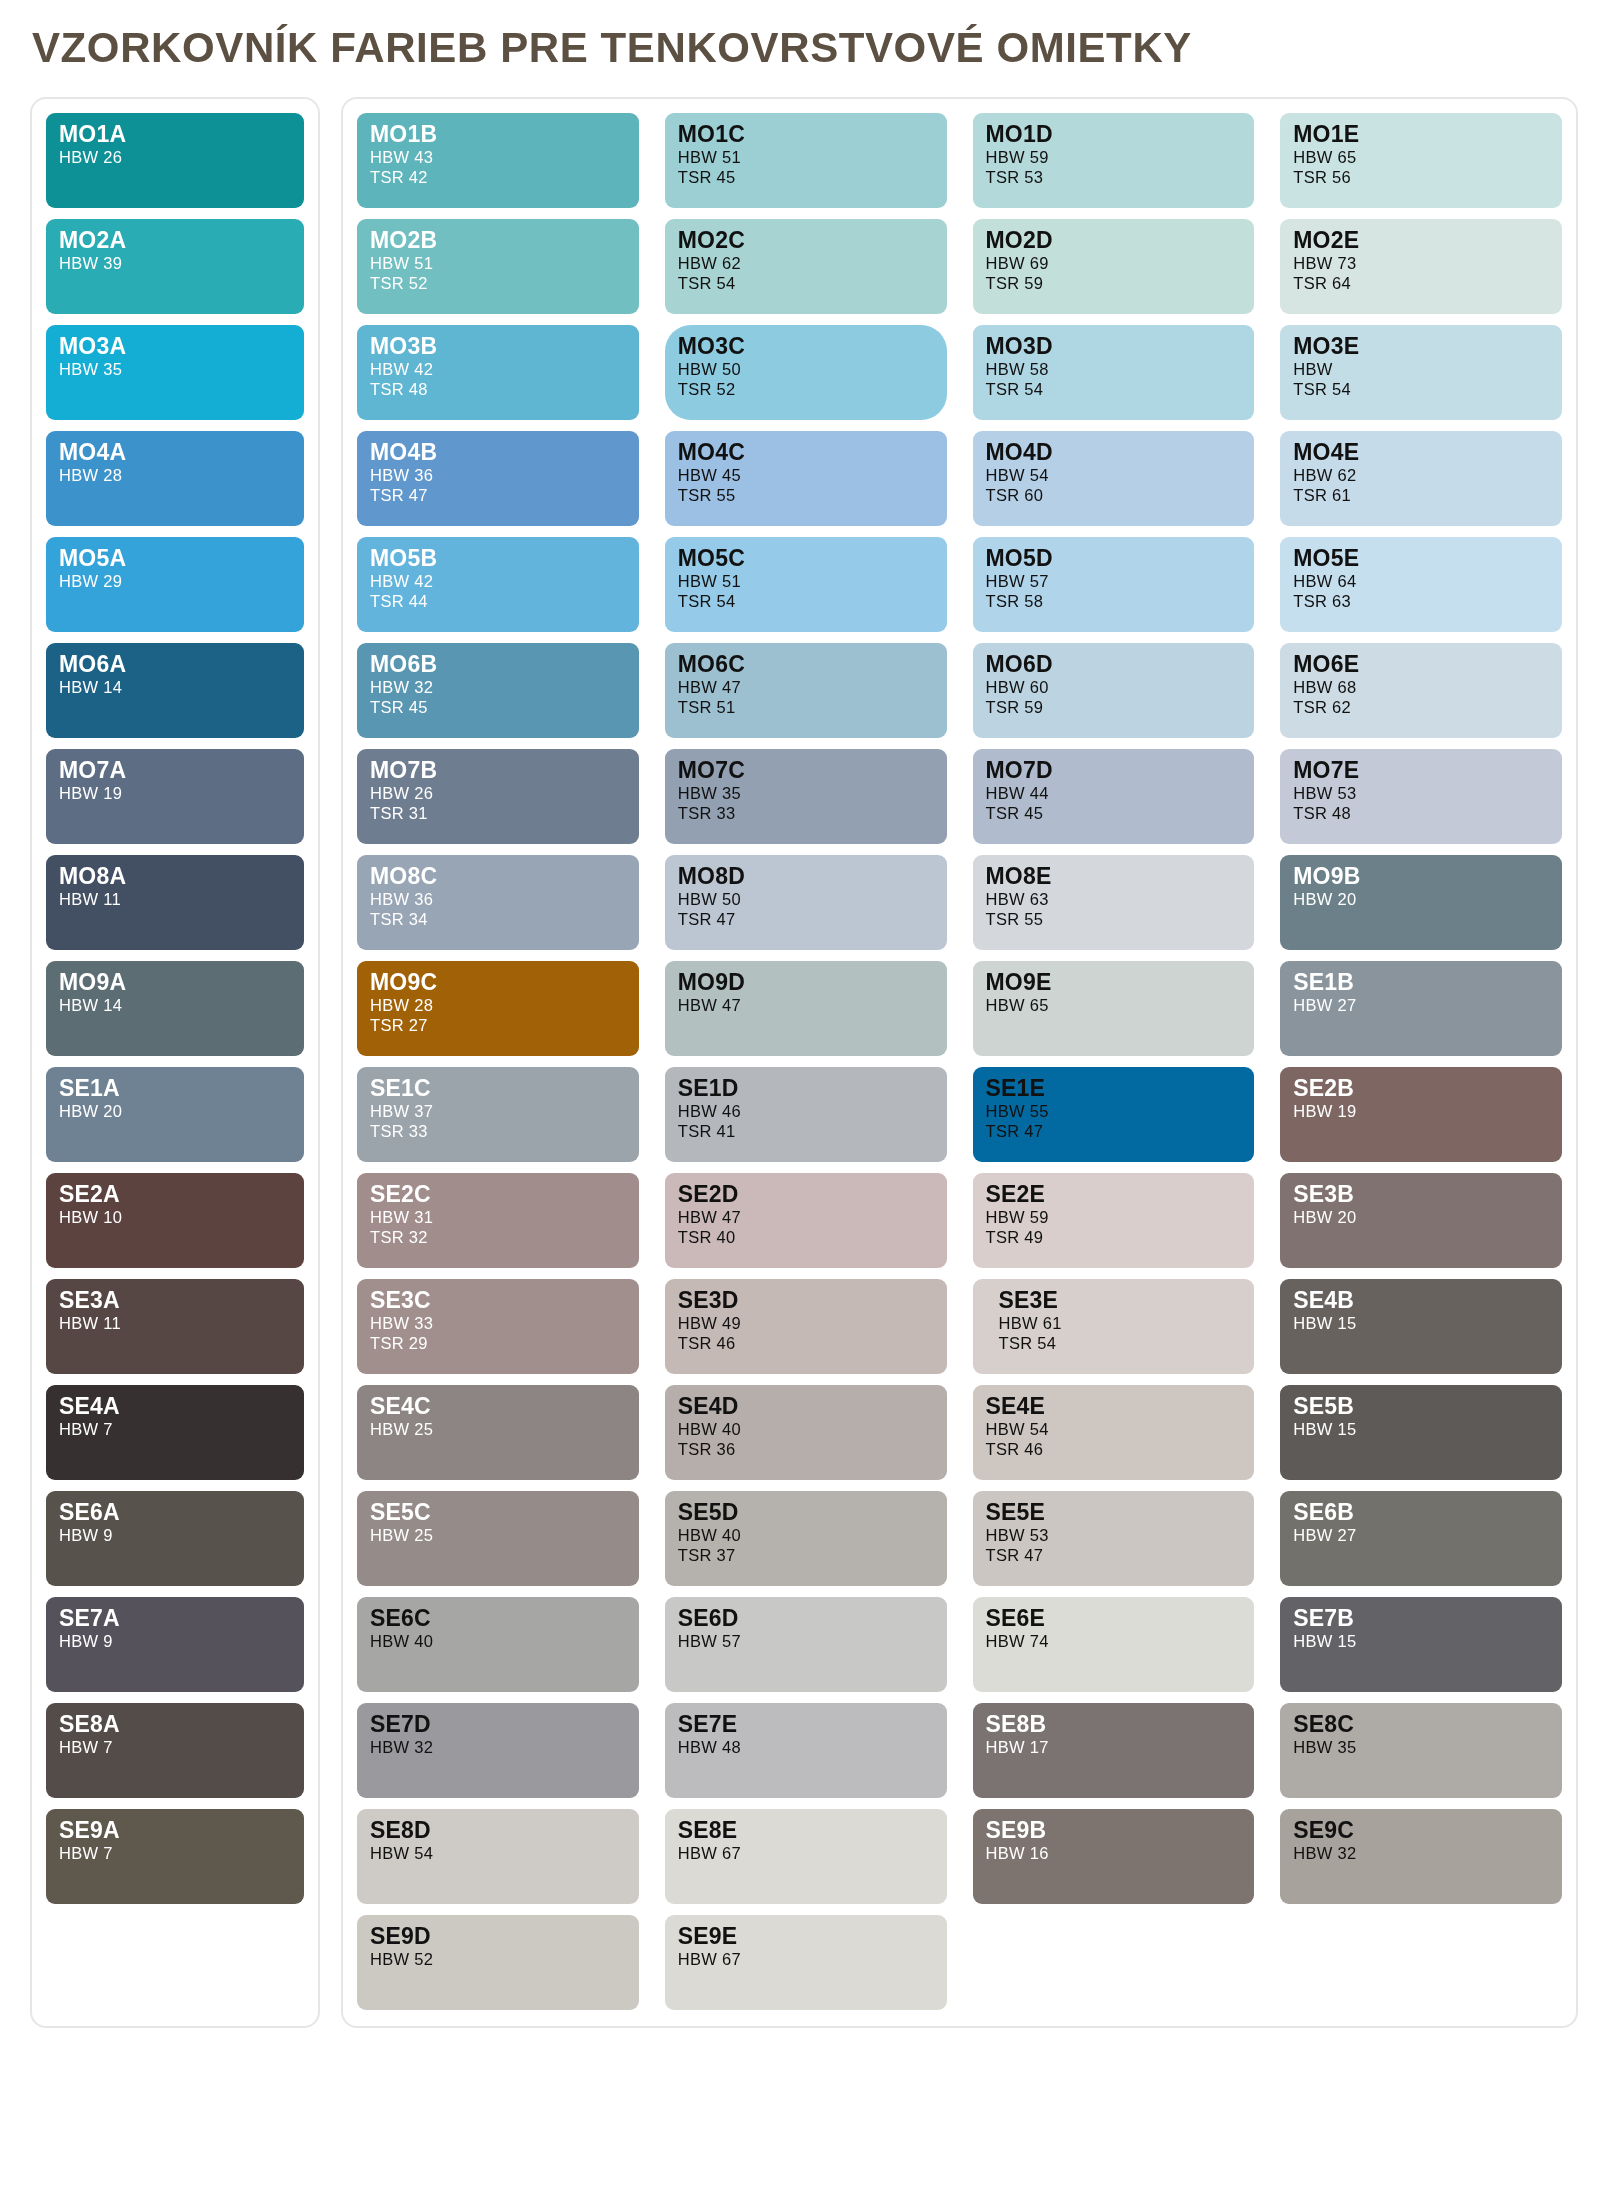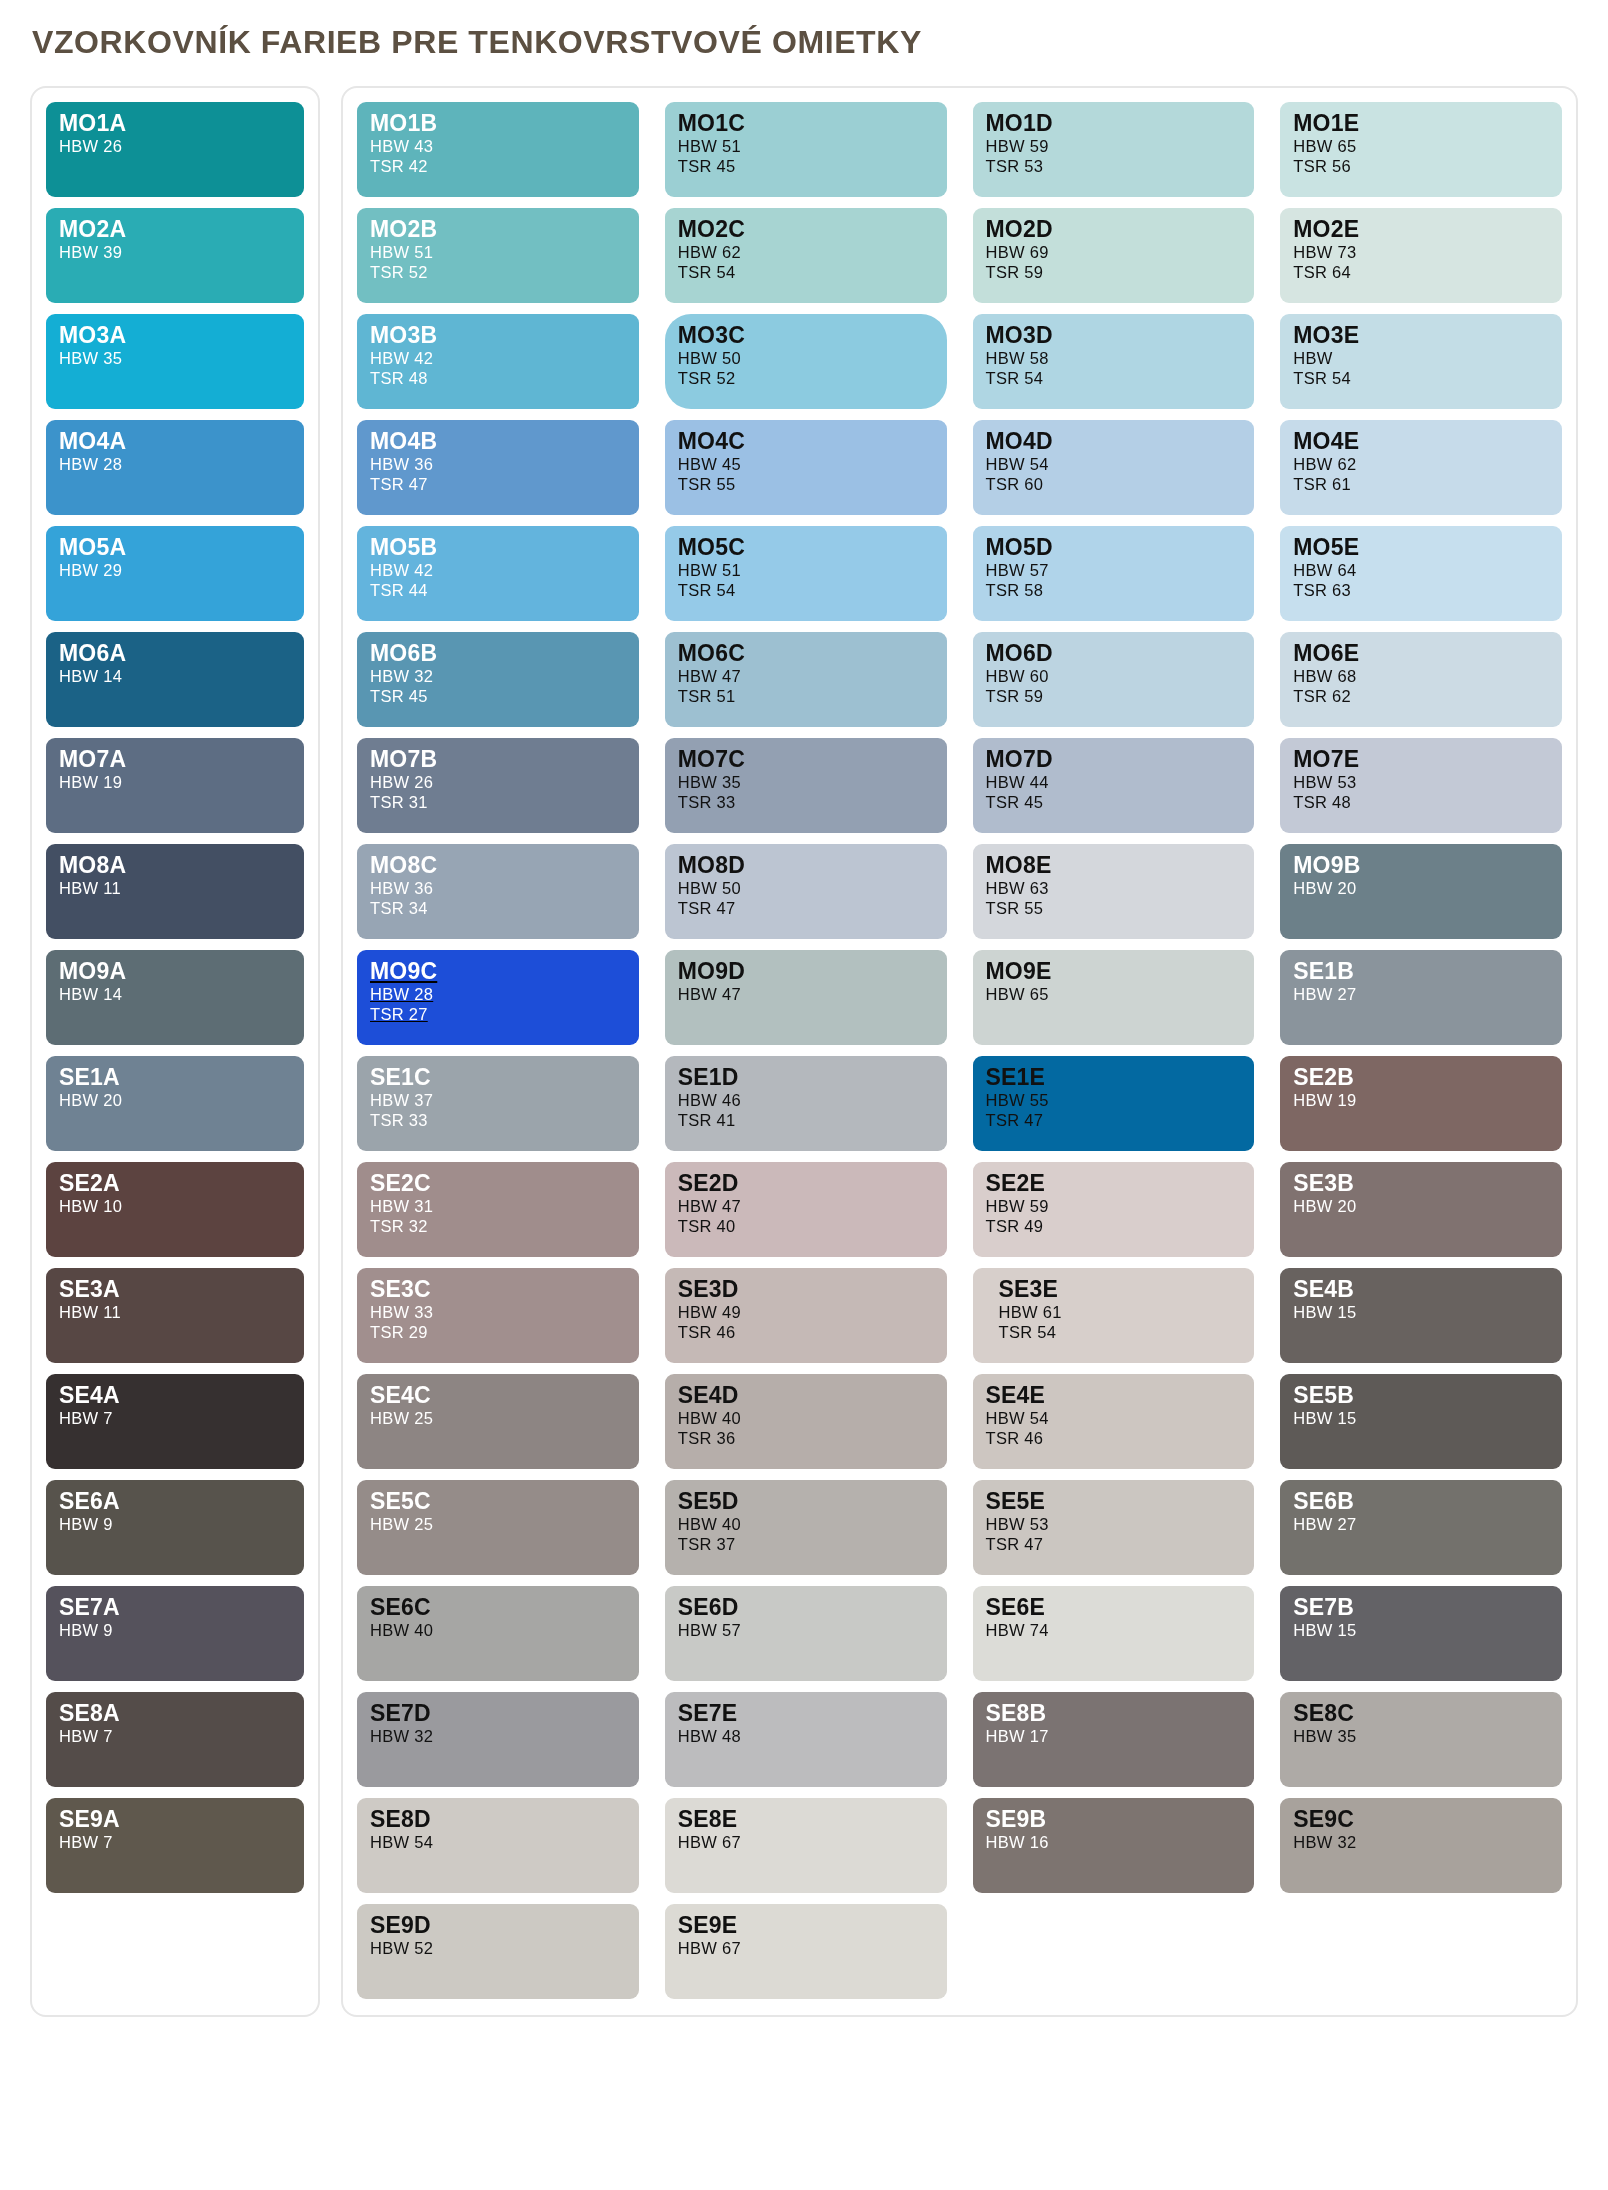--- a/index.html
+++ b/index.html
@@ -9,21 +9,21 @@
     font-family: "Liberation Sans", sans-serif;
   }
   .page {
     width: 1608px;
     min-height: 2190px;
     padding: 18px 30px 40px 30px;
     background: #ffffff;
     position: relative;
   }
   .page-title {
-    font-size: 32px;
+    font-size: 42px;
     font-weight: bold;
     letter-spacing: 0.6px;
     color: #5c5042;
     padding: 6px 0 4px 2px;
     white-space: nowrap;
   }
   .headers-row {
     display: flex;
     gap: 21px;
     margin-top: 48px;
@@ -331,21 +331,21 @@
           </div>
           <div class="swatch txt-dark" style="background: rgb(212, 215, 220);">
             <div class="swatch-code">MO8E</div>
             <div class="swatch-line">HBW 63</div>
             <div class="swatch-line">TSR 55</div>
           </div>
           <div class="swatch txt-light" style="background: rgb(108, 128, 137);">
             <div class="swatch-code">MO9B</div>
             <div class="swatch-line">HBW 20</div>
           </div>
-          <div class="swatch txt-light" style="background: #1d4ed8; text-decoration: underline;">
+          <div class="swatch txt-light" style="background: #a16207;">
             <div class="swatch-code">MO9C</div>
             <div class="swatch-line">HBW 28</div>
             <div class="swatch-line">TSR 27</div>
           </div>
           <div class="swatch txt-dark" style="background: rgb(178, 192, 191);">
             <div class="swatch-code">MO9D</div>
             <div class="swatch-line">HBW 47</div>
           </div>
           <div class="swatch txt-dark" style="background: rgb(205, 212, 210);">
             <div class="swatch-code">MO9E</div>

